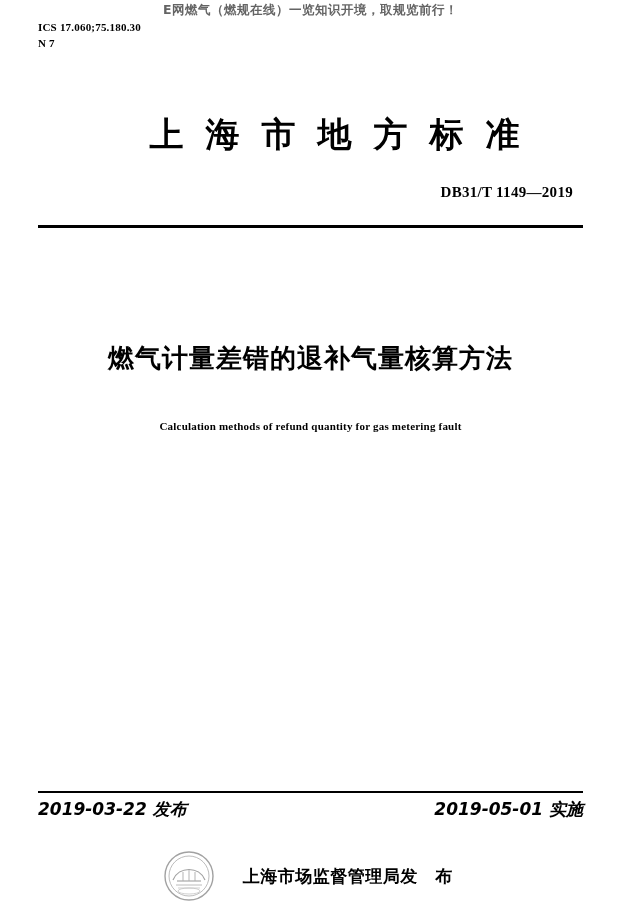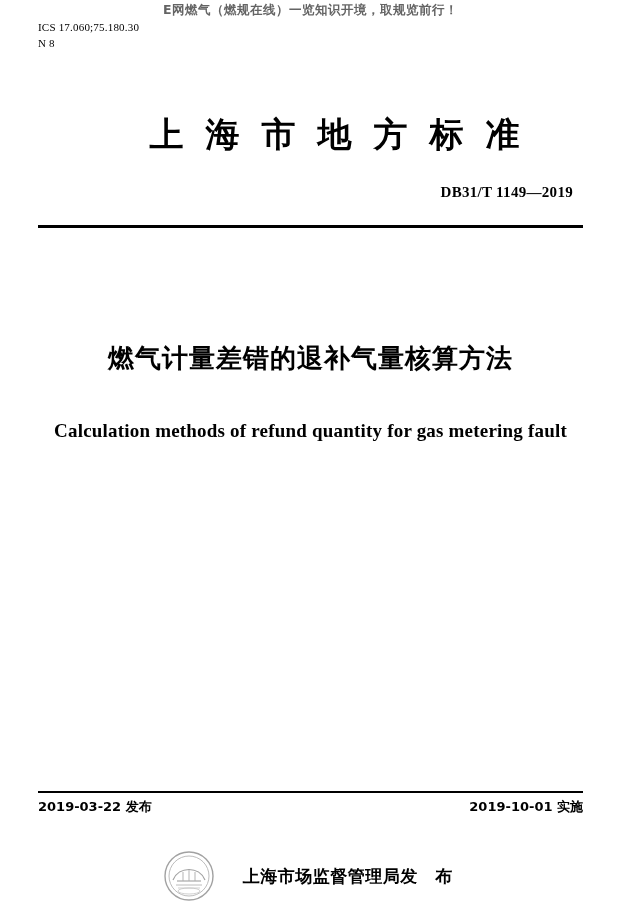--- a/index.html
+++ b/index.html
@@ -39,21 +39,21 @@
     opacity: 0.85;
   }
 
   
   .ics-block {
     position: absolute;
     top: 20px;
     left: 38px;
     font-family: "Liberation Serif", serif;
     font-size: 11px;
-    font-weight: normal;
+    font-weight: bold;
     line-height: 1.45;
     letter-spacing: 0.2px;
   }
   .ics-block div {
     white-space: nowrap;
   }
 
   
   .db31 {
     position: absolute;
@@ -126,35 +126,36 @@
     letter-spacing: 1px;
   }
   .title-en {
     position: absolute;
     top: 420px;
     left: 0;
     width: 621px;
     text-align: center;
     font-family: "Liberation Serif", serif;
     font-weight: bold;
-    font-size: 19px;
+    font-size: 11px;
     letter-spacing: 0.2px;
   }
 
   
   .date-row {
     position: absolute;
     top: 798px;
     left: 38px;
     width: 545px;
     display: flex;
     justify-content: space-between;
     font-family: "DejaVu Sans", sans-serif;
     font-weight: bold;
-    font-size: 13px;
+    font-size: 17px;
+    font-style: italic;
   }
   .date-row span {
     white-space: nowrap;
   }
 
   
   .publisher-row {
     position: absolute;
     top: 850px;
     left: 0;
@@ -186,38 +187,38 @@
 </style>
 </head>
 <body>
 
 <div class="page">
 
   <div class="watermark">E网燃气（燃规在线）一览知识开境，取规览前行！</div>
 
   <div class="ics-block">
     <div>ICS 17.060;75.180.30</div>
-    <div>N 8</div>
+    <div>N 7</div>
   </div>
 
 
   <div class="cn-header">上海市地方标准</div>
 
   <div class="std-no">DB31/T 1149—2019</div>
 
   <div class="rule-top"></div>
 
   <div class="title-cn">燃气计量差错的退补气量核算方法</div>
   <div class="title-en">Calculation methods of refund quantity for gas metering fault</div>
 
   <div class="rule-bottom"></div>
 
   <div class="date-row">
     <span>2019-03-22 发布</span>
-    <span>2019-10-01 实施</span>
+    <span>2019-05-01 实施</span>
   </div>
 
   <div class="publisher-row">
     <div class="emblem">
       <svg viewBox="0 0 52 52" width="52" height="52" aria-hidden="true">
         <circle cx="26" cy="26" r="24" fill="none" stroke="#555" stroke-width="1.4"></circle>
         <circle cx="26" cy="26" r="20" fill="none" stroke="#777" stroke-width="0.9"></circle>
         <path d="M10 30 C 16 16, 36 16, 42 30" fill="none" stroke="#555" stroke-width="1.2"></path>
         <path d="M14 31 L 38 31" stroke="#555" stroke-width="1.1"></path>
         <path d="M20 31 L 20 22 M26 31 L 26 20 M32 31 L 32 22" stroke="#666" stroke-width="0.9"></path>

